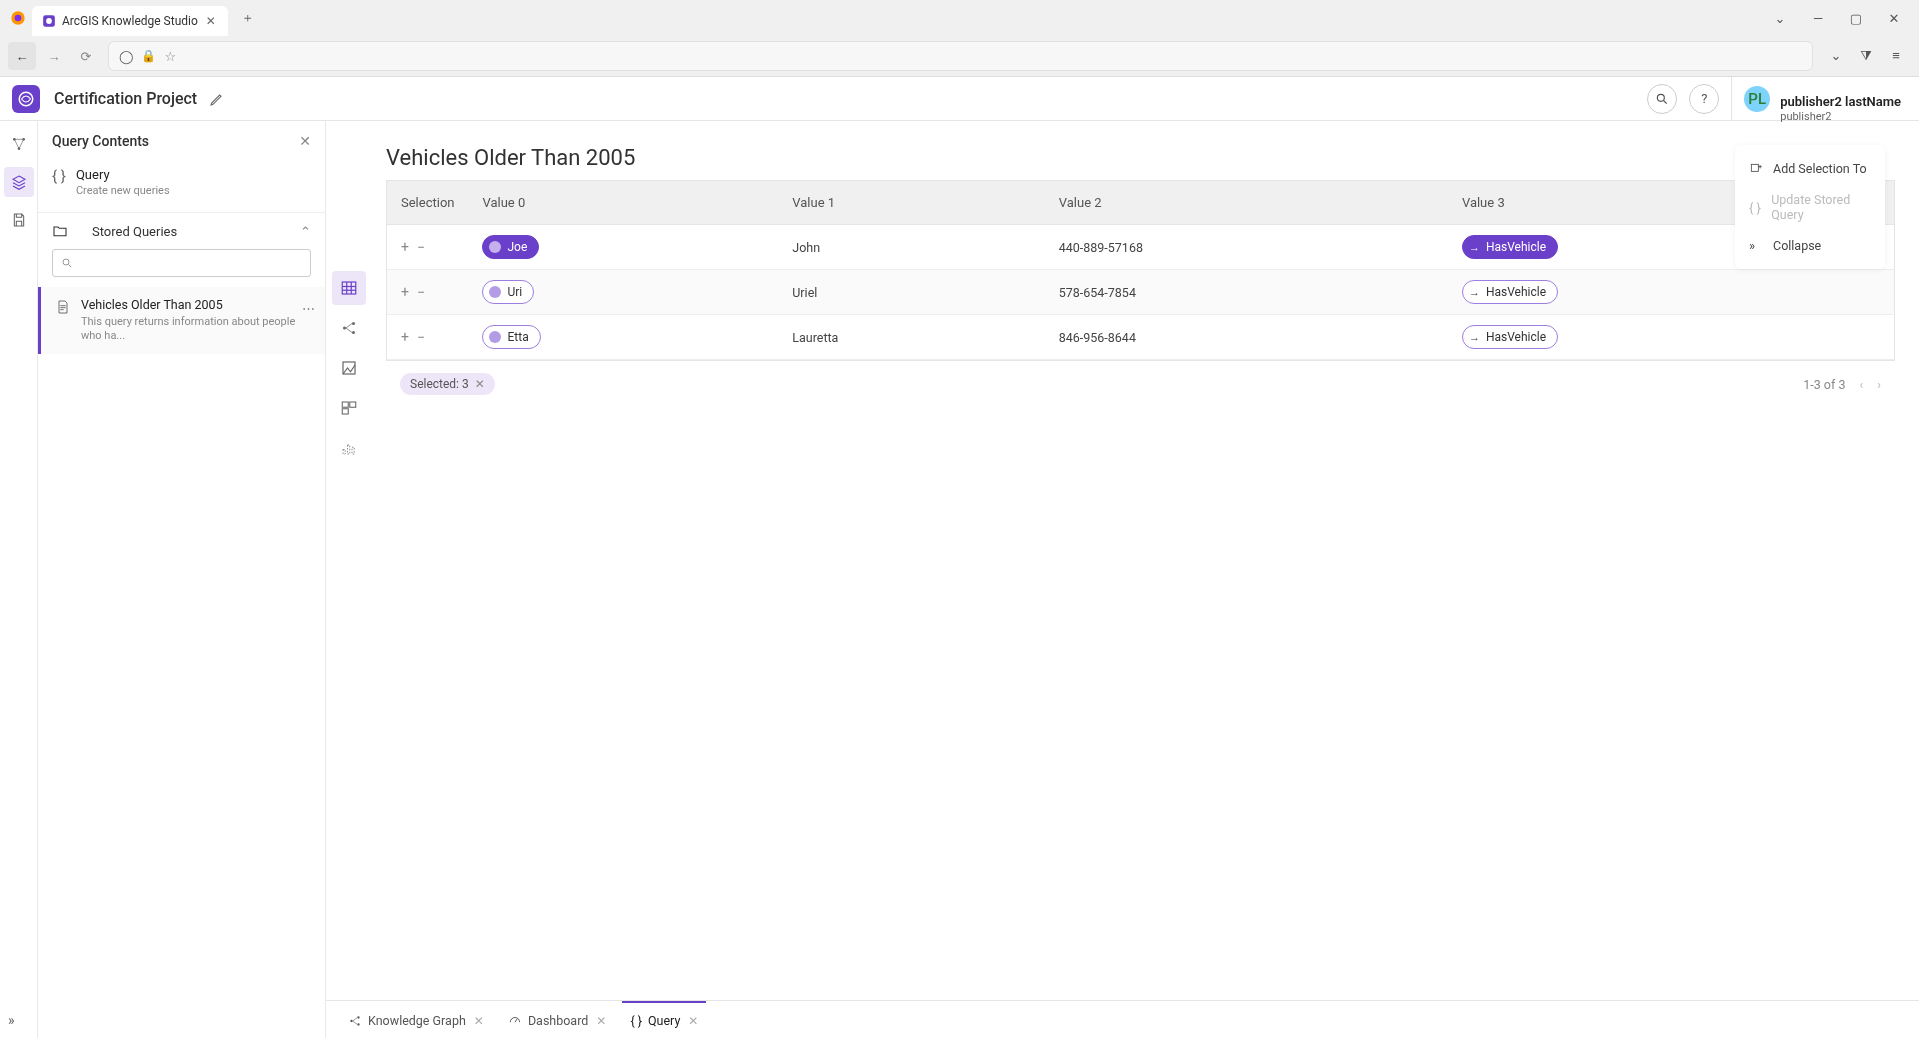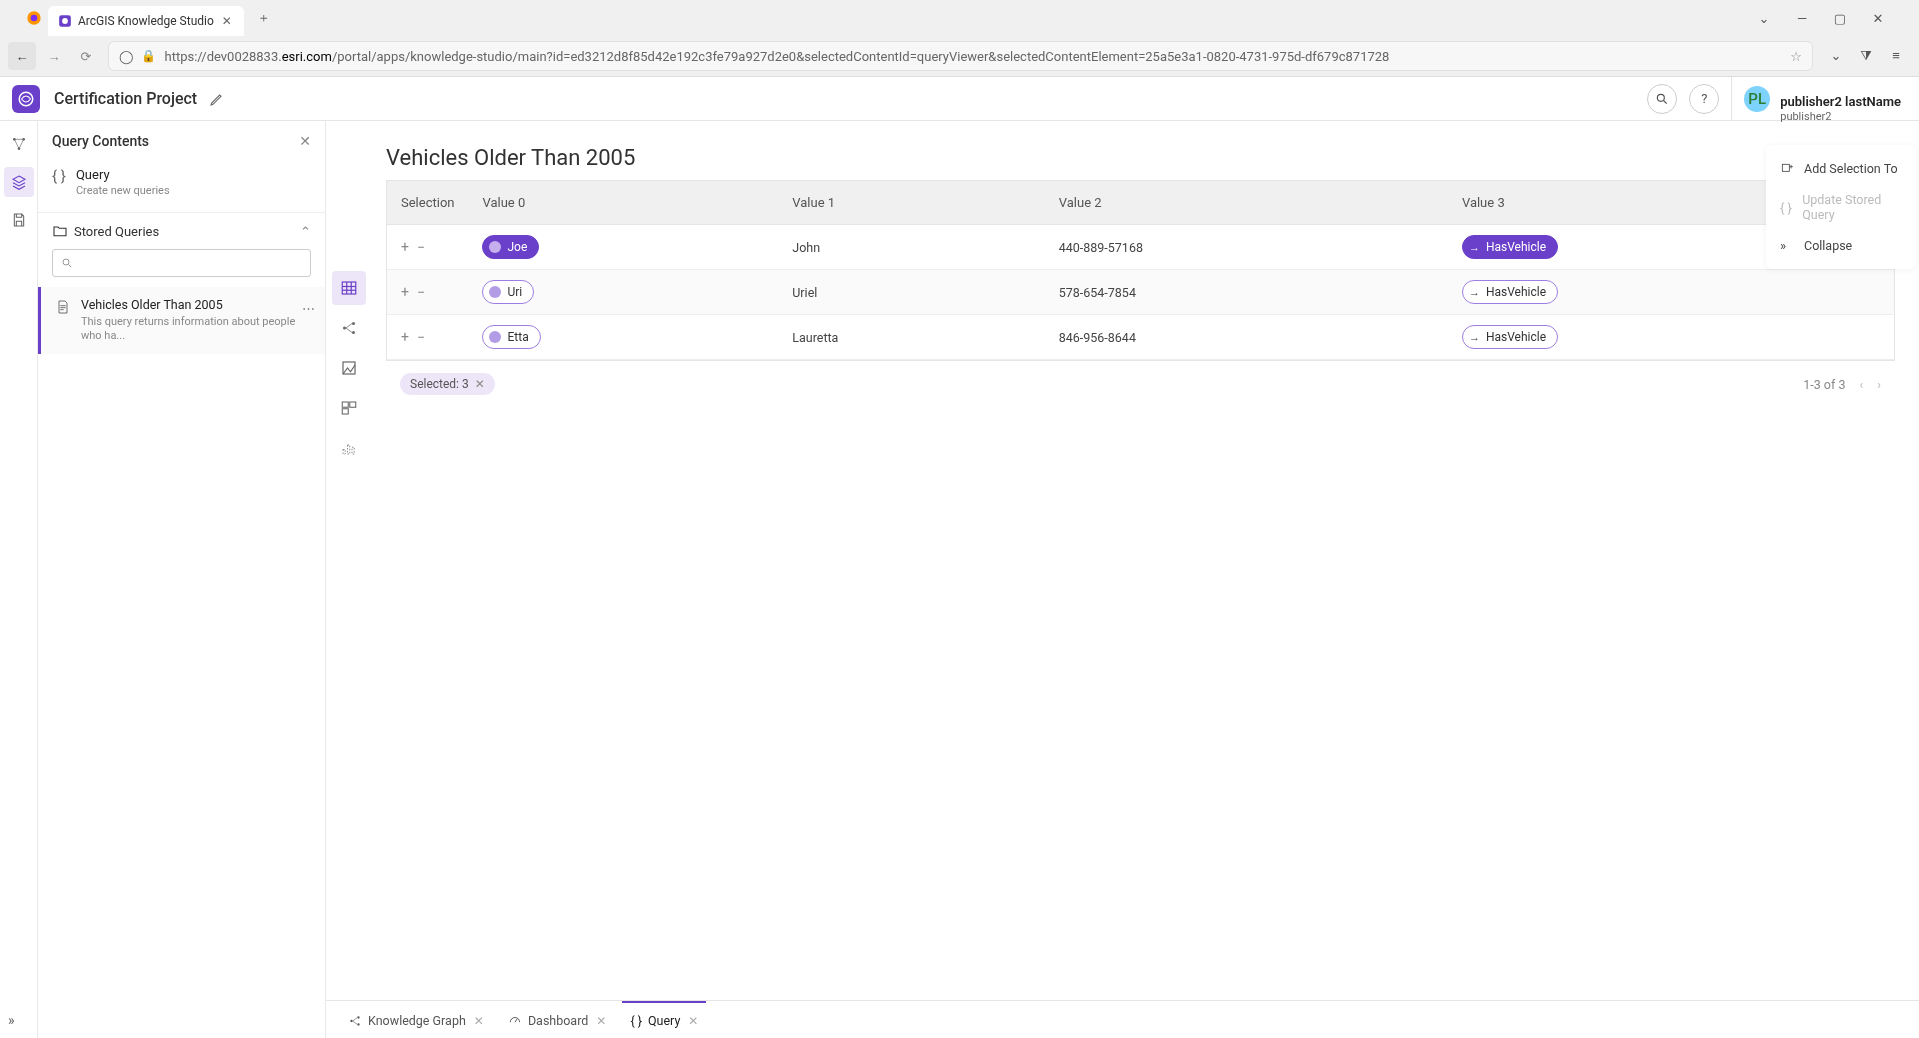--- a/index.html
+++ b/index.html
@@ -1,20 +1,20 @@
 <!DOCTYPE html>
 <html><head>
 <meta charset="utf-8">
 <style>
 * { margin:0; padding:0; box-sizing:border-box; font-family:-apple-system,BlinkMacSystemFont,"Segoe UI",Roboto,sans-serif; }
 body { background:#f0f0f0; font-size:13px; color:#323232; }
 
 
 .browser-chrome { background:#f0f0f0; border-bottom:1px solid #ddd; }
-.tab-bar { display:flex; align-items:center; height:36px; padding:0 20px; }
+.tab-bar { display:flex; align-items:center; height:36px; padding:0 4px; }
 .firefox-icon { width:16px; height:16px; margin:0 6px; display:flex; align-items:center; justify-content:center; }
 .tab { display:flex; align-items:center; background:#fff; border-radius:6px 6px 0 0; padding:6px 10px; font-size:12px; gap:6px; height:30px; margin-top:6px; }
 .tab svg { width:14px; height:14px; }
 .tab-close { width:14px; height:14px; display:flex; align-items:center; justify-content:center; color:#666; cursor:pointer; }
 .tab-add { width:24px; height:24px; display:flex; align-items:center; justify-content:center; color:#666; margin-left:8px; cursor:pointer; }
 .window-controls { margin-left:auto; display:flex; gap:20px; padding-right:12px; color:#555; }
 .window-controls span { width:18px; text-align:center; cursor:pointer; }
 .url-bar { display:flex; align-items:center; height:40px; padding:0 8px; gap:8px; background:#f0f0f0; }
 .nav-btns { display:flex; gap:4px; }
 .nav-btn { width:28px; height:28px; display:flex; align-items:center; justify-content:center; color:#888; border-radius:4px; }
@@ -51,21 +51,21 @@
 
 .query-panel { width:288px; border-right:1px solid #e8e8e8; background:#fff; display:flex; flex-direction:column; }
 .panel-header { display:flex; align-items:center; justify-content:space-between; padding:12px 14px; font-size:14px; font-weight:500;gap:15px; }
 .panel-header .close-panel { color:#888; cursor:pointer; font-size:14px; }
 .query-create { display:flex; gap:10px; padding:6px 14px 14px; cursor:pointer; }
 .query-create .bracket { color:#666; font-size:15px; }
 .query-create-text { line-height:1.3; }
 .query-create-title { font-size:13px; color:#222; }
 .query-create-sub { font-size:11px; color:#888; }
 .stored-header { display:flex; align-items:center; justify-content:space-between; padding:10px 14px; border-top:1px solid #eee; cursor:pointer; }
-.stored-header-left { display:flex; align-items:center; gap:6px; font-size:13px; }
+.stored-header-left { display:flex; align-items:center; gap:24px; font-size:13px; }
 .stored-header .chev { color:#888; }
 .search-wrap { padding:0 14px 10px; }
 .search-box { display:flex; align-items:center; border:1px solid #ccc; border-radius:3px; height:28px; padding:0 8px; gap:6px; color:#999; }
 .search-box svg { width:12px; height:12px; }
 .query-item { display:flex; gap:10px; padding:10px 14px; border-left:3px solid #6a3fc9; background:#fafafa; cursor:pointer; position:relative; }
 .query-item-icon { color:#666; margin-top:2px; }
 .query-item-title { font-size:12.5px; color:#222; margin-bottom:3px; }
 .query-item-desc { font-size:11px; color:#888; line-height:1.3; }
 .query-item-more { position:absolute; right:10px; top:14px; color:#666; cursor:pointer; }
 
@@ -103,21 +103,21 @@
 .pill.rel.sel { background:#6a3fc9; color:#fff; border-color:#6a3fc9; }
 .pill.rel .arrow { font-size:11px; }
 
 .table-footer { display:flex; align-items:center; justify-content:space-between; padding:12px 14px; }
 .selected-chip { display:inline-flex; align-items:center; gap:6px; background:#ede6f8; border-radius:13px; padding:4px 10px; font-size:12px; color:#555; }
 .selected-chip .x { color:#888; cursor:pointer; }
 .pager { display:flex; align-items:center; gap:14px; color:#888; font-size:12.5px; }
 .pager .arrow-btn { cursor:pointer; color:#bbb; }
 
 
-.right-panel { position:absolute; right:3px; top:24px; width:150px; background:#fff; border-radius:6px; box-shadow:0 1px 6px rgba(0,0,0,0.06); padding:8px 0; }
+.right-panel { position:absolute; right:34px; top:24px; width:150px; background:#fff; border-radius:6px; box-shadow:0 1px 6px rgba(0,0,0,0.06); padding:8px 0; }
 .rp-item { display:flex; align-items:center; gap:10px; padding:8px 14px; font-size:12.5px; color:#444; cursor:pointer; }
 .rp-item.disabled { color:#bbb; cursor:default; }
 .rp-item svg, .rp-item .glyph { width:14px; font-size:13px; color:inherit; }
 
 
 .bottom-tabs { position:fixed; bottom:0; left:326px; right:0; height:38px; background:#fff; border-top:1px solid #e5e5e5; display:flex; align-items:center; padding:0 14px; gap:8px; }
 .btab { display:flex; align-items:center; gap:6px; padding:0 8px; height:38px; font-size:12.5px; color:#555; cursor:pointer; border-top:2px solid transparent; }
 .btab.active { border-top-color:#6a3fc9; color:#222; }
 .btab .x { color:#aaa; font-size:12px; margin-left:2px; }
 
@@ -153,21 +153,20 @@
   </div>
   <div class="url-bar">
     <div class="nav-btns">
       <div class="nav-btn enabled">←</div>
       <div class="nav-btn">→</div>
       <div class="nav-btn">⟳</div>
     </div>
     <div class="url-field">
       <span>◯</span>
       <span class="lock">🔒</span>
-      <span class="url-text"><span>https://dev0028833.</span><span class="domain">esri.com</span><span>/portal/apps/knowledge-studio/main?id=ed3212d8f85d42e192c3fe79a927d2e0&amp;selectedContentId=queryViewer&amp;selectedContentElement=25a5e3a1-0820-4731-975d-df679c871728</span></span>
       <span class="url-star">☆</span>
     </div>
     <div class="toolbar-icons">
       <span>⌄</span>
       <span>⧩</span>
       <span>≡</span>
     </div>
   </div>
 </div>
 

